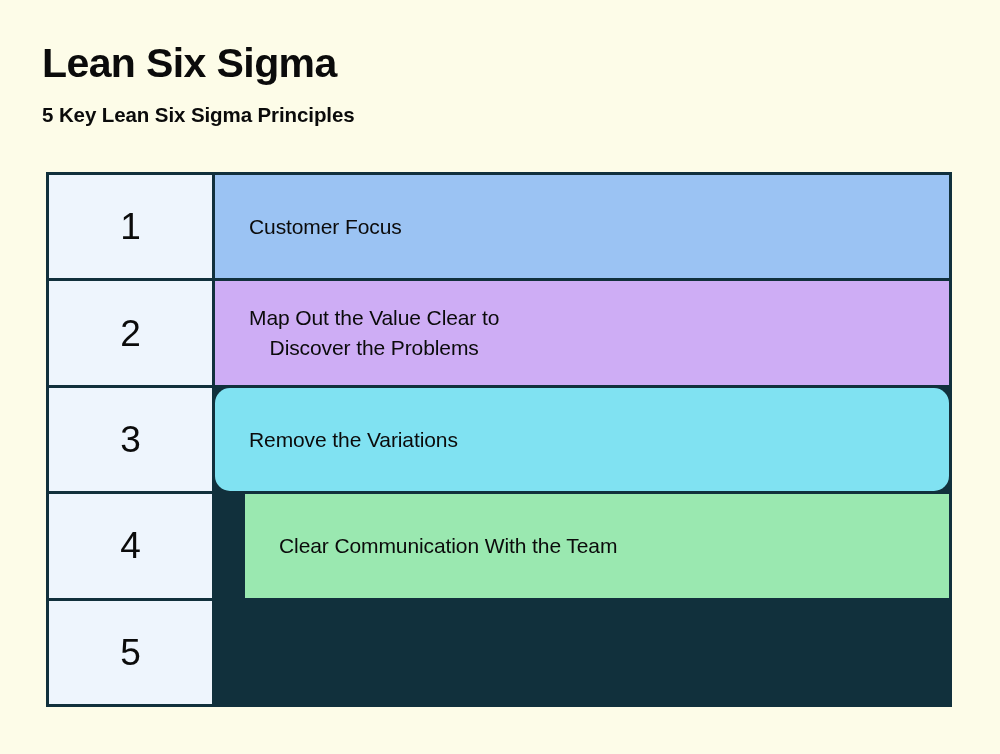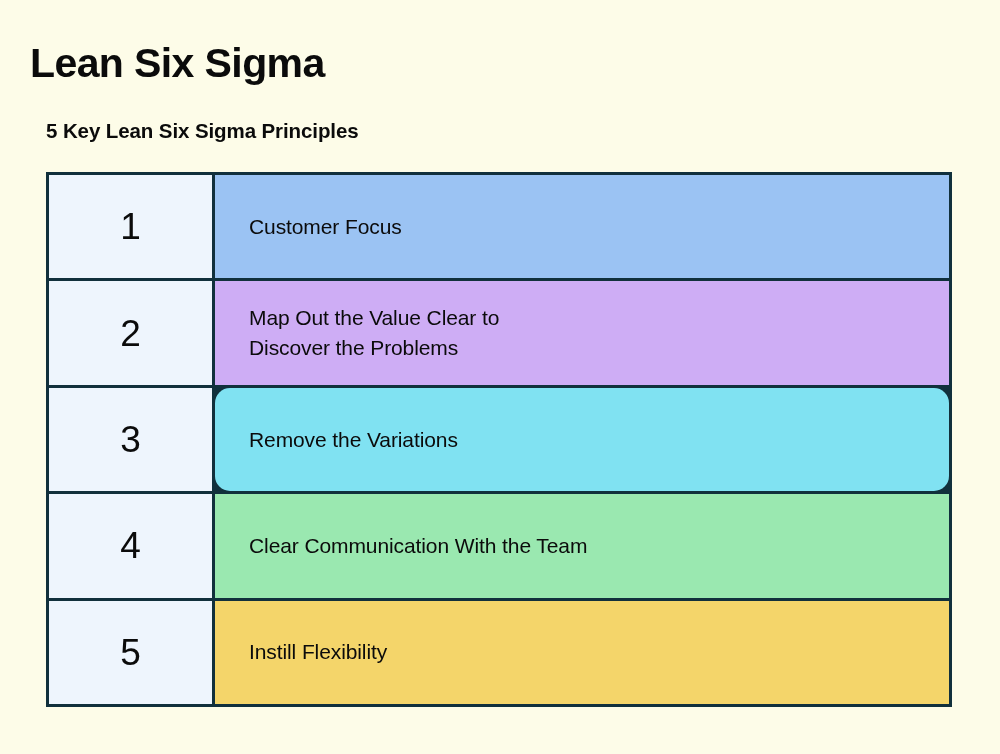--- a/index.html
+++ b/index.html
@@ -17,40 +17,40 @@
 
   .page {
     position: relative;
     width: 1000px;
     height: 754px;
     box-sizing: border-box;
   }
 
   .header {
     position: absolute;
-    left: 30px;
+    left: 42px;
     top: 42px;
     width: 900px;
   }
 
   .title {
     font-size: 41px;
     font-weight: bold;
     letter-spacing: -0.6px;
     line-height: 1.05;
     margin: 0;
     color: #0b0b0b;
     white-space: nowrap;
   }
 
   .subtitle {
     font-size: 20.5px;
     font-weight: bold;
     letter-spacing: -0.1px;
-    margin: 16px;
+    margin: 0;
     padding-top: 18px;
     color: #0b0b0b;
     white-space: nowrap;
   }
 
   .table {
     position: absolute;
     left: 46px;
     top: 172px;
     width: 906px;
@@ -91,20 +91,21 @@
     color: #0b0b0b;
   }
 
   .label-cell {
     flex: 1 1 auto;
     box-sizing: border-box;
     display: flex;
     align-items: center;
     padding-left: 34px;
     padding-right: 0;
+    text-align: center;
   }
 
   .label-text {
     font-size: 21px;
     font-weight: normal;
     line-height: 30px;
     color: #0b0b0b;
     white-space: pre-line;
     letter-spacing: -0.1px;
   }
@@ -146,29 +147,26 @@
       </div>
       <div class="label-cell" style="background: rgb(128, 226, 242); border-radius: 15px;">
         <span class="label-text">Remove the Variations</span>
       </div>
     </div>
 
     <div class="row">
       <div class="num-cell">
         <span class="num-text">4</span>
       </div>
-      <div class="label-cell" style="background: rgb(154, 232, 176);">
+      <div class="label-cell" style="background: rgb(154, 232, 176); margin-left: 30px;">
         <span class="label-text">Clear Communication With the Team</span>
       </div>
     </div>
 
     <div class="row">
       <div class="num-cell">
         <span class="num-text">5</span>
       </div>
-      <div class="label-cell" style="background: rgb(244, 213, 106);">
-        <span class="label-text">Instill Flexibility</span>
-      </div>
     </div>
 
   </div>
 
 </div>
 
 </body></html>

